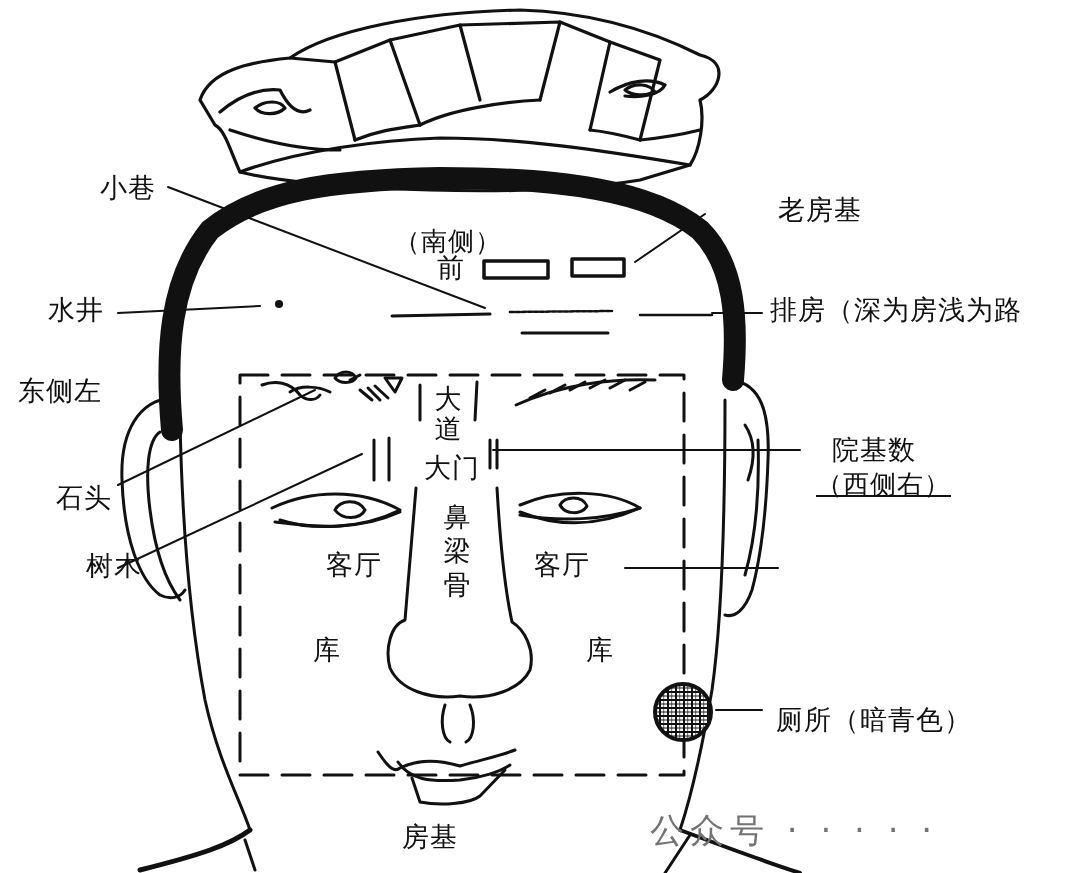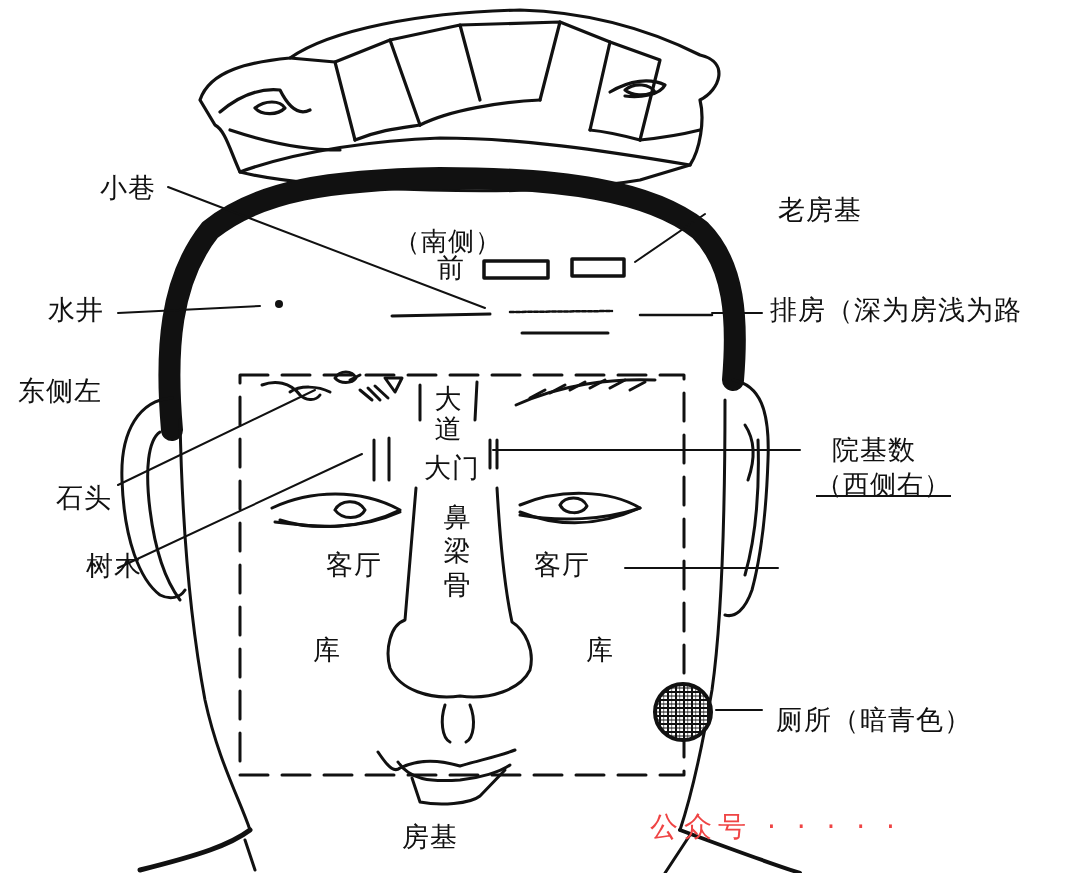--- a/index.html
+++ b/index.html
@@ -3,21 +3,21 @@
 <meta charset="utf-8">
 <style>
   html, body { margin: 0; padding: 0; background: #ffffff; }
   body { width: 1080px; height: 873px; position: relative; overflow: hidden;
          font-family: "DejaVu Sans", "Liberation Sans", sans-serif; color: #111; }
   #stage { position: absolute; left: 0; top: 0; width: 880px; height: 873px; }
   svg.drawing { position: absolute; left: 0; top: 0; }
   .lbl { position: absolute; font-size: 27px; line-height: 1; white-space: nowrap; color: #111; letter-spacing: 1px; }
   .lbl.small { font-size: 26px; }
   .vert { position: absolute; font-size: 27px; line-height: 1.12; width: 30px; text-align: center; color: #111; }
-  .wm { position: absolute; left: 650px; top: 808px; font-size: 28px; color: #ef4444; letter-spacing: 6px; white-space: nowrap; }
+  .wm { position: absolute; left: 650px; top: 808px; font-size: 34px; color: #737373; letter-spacing: 6px; white-space: nowrap; }
 </style>
 </head>
 <body>
 
 <div id="stage">
 
 <svg class="drawing" width="1080" height="873" viewBox="0 0 1080 873" fill="none" stroke="#111" stroke-linecap="round" stroke-linejoin="round">
 
   <g stroke-width="3.2">
     <path d="M200 100 C210 70 250 62 290 58 C330 30 420 12 520 10 C590 12 650 30 700 55 C730 62 720 90 700 100 C705 120 700 150 690 165 L640 180 C580 190 500 192 430 190 C340 188 270 180 240 172 C230 150 225 130 215 125 Z"></path>

